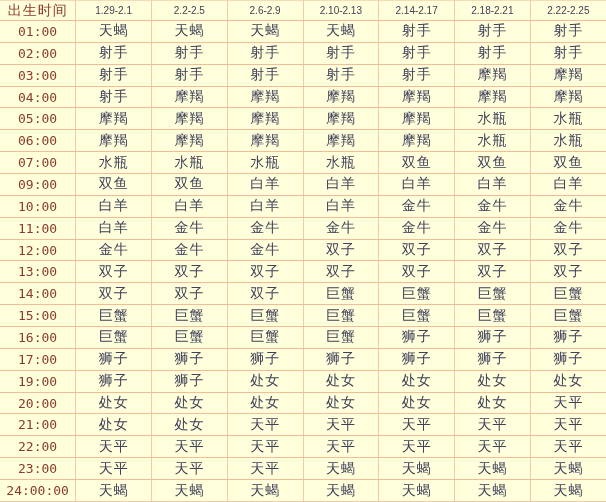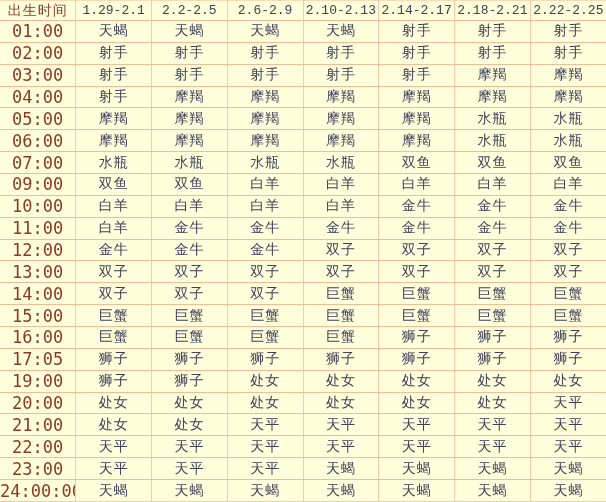--- a/index.html
+++ b/index.html
@@ -26,27 +26,27 @@
     text-align:center;vertical-align:middle;
     white-space:nowrap;overflow:hidden;
   }
   th:first-child,td:first-child{border-left:none;}
   th:last-child,td:last-child{border-right:none;}
   thead th{border-top-color:rgba(242,189,148,.55);font-weight:normal;}
   tbody tr:last-child td{border-bottom-color:rgba(242,189,148,.8);margin-left:36px;}
   .time-col{
     color:var(--red);
     font-family:"DejaVu Sans Mono","DejaVu Sans",monospace;
-    font-size:17px;position:relative;
+    font-size:13px;position:relative;
   }
   th.time-col{font-size:14px;letter-spacing:1px;}
   .date-col{
     color:var(--navy);
-    font-family:Liberation Mono, monospace;
-    font-size:13px;
+    font-family:Liberation Sans, sans-serif;
+    font-size:10px;
   }
   .zodiac{color:var(--navy);font-size:14px;letter-spacing:1px;}
   
   .time-col::after{
     content:"";position:absolute;left:0;bottom:-1px;
     width:6px;height:1px;background:var(--tick);
   }
   thead .time-col::before{
     content:"";position:absolute;left:0;top:-1px;
     width:6px;height:1px;background:var(--tick);
@@ -214,21 +214,21 @@
           <td class="time-col">16:00</td>
           <td class="zodiac">巨蟹</td>
           <td class="zodiac">巨蟹</td>
           <td class="zodiac">巨蟹</td>
           <td class="zodiac">巨蟹</td>
           <td class="zodiac">狮子</td>
           <td class="zodiac">狮子</td>
           <td class="zodiac">狮子</td>
         </tr>
         <tr>
-          <td class="time-col">17:05</td>
+          <td class="time-col">17:00</td>
           <td class="zodiac">狮子</td>
           <td class="zodiac">狮子</td>
           <td class="zodiac">狮子</td>
           <td class="zodiac">狮子</td>
           <td class="zodiac">狮子</td>
           <td class="zodiac">狮子</td>
           <td class="zodiac">狮子</td>
         </tr>
         <tr>
           <td class="time-col">19:00</td>

